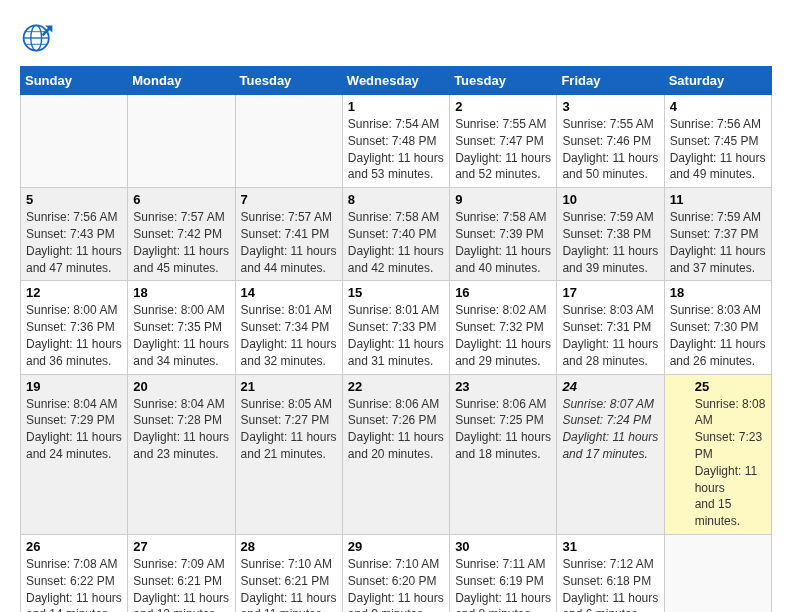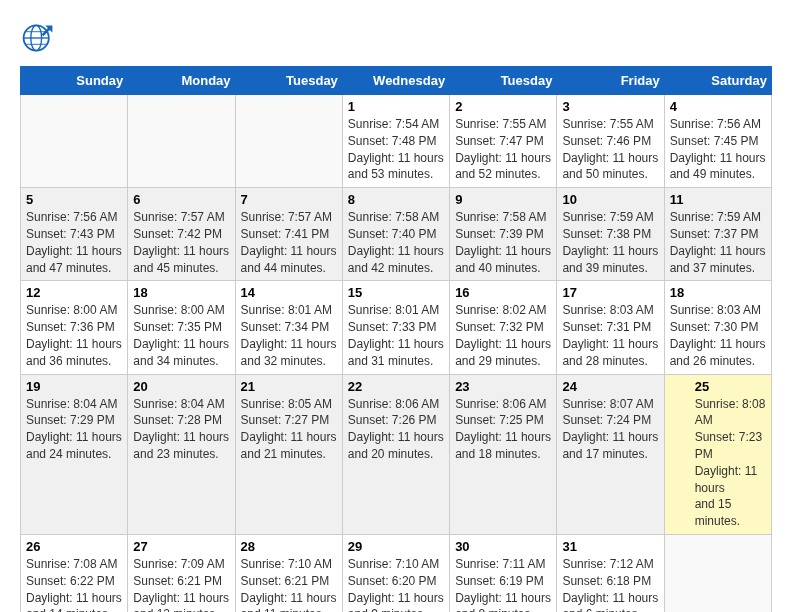--- a/index.html
+++ b/index.html
@@ -30,21 +30,21 @@
     }
     .calendar {
       width: 100%;
       border-collapse: collapse;
       font-size: 11px;
     }
     .calendar th {
       background-color: #1565c0;
       color: #fff;
       padding: 6px 4px;
-      text-align: right;
+      text-align: left;
       font-size: 13px;
       font-weight: bold;
       border: 1px solid #1565c0;
     }
     .calendar td {
       border: 1px solid #ccc;
       vertical-align: top;
       padding: 4px 5px;
       width: calc(100% / 7);
       height: 80px;
@@ -235,21 +235,21 @@
           <div class="day-info">Sunrise: 8:05 AM<br>Sunset: 7:27 PM<br>Daylight: 11 hours<br>and 21 minutes.</div>
         </td>
         <td style="background: rgb(240, 240, 240);">
           <div class="day-number">22</div>
           <div class="day-info">Sunrise: 8:06 AM<br>Sunset: 7:26 PM<br>Daylight: 11 hours<br>and 20 minutes.</div>
         </td>
         <td style="background: rgb(240, 240, 240);">
           <div class="day-number">23</div>
           <div class="day-info">Sunrise: 8:06 AM<br>Sunset: 7:25 PM<br>Daylight: 11 hours<br>and 18 minutes.</div>
         </td>
-        <td style="background: rgb(240, 240, 240);">
+        <td style="background: rgb(240, 240, 240); font-style: italic;">
           <div class="day-number">24</div>
           <div class="day-info">Sunrise: 8:07 AM<br>Sunset: 7:24 PM<br>Daylight: 11 hours<br>and 17 minutes.</div>
         </td>
         <td style="background: #fef9c3; padding-left: 30px;">
           <div class="day-number">25</div>
           <div class="day-info">Sunrise: 8:08 AM<br>Sunset: 7:23 PM<br>Daylight: 11 hours<br>and 15 minutes.</div>
         </td>
       </tr>
       <tr>
         <td>

